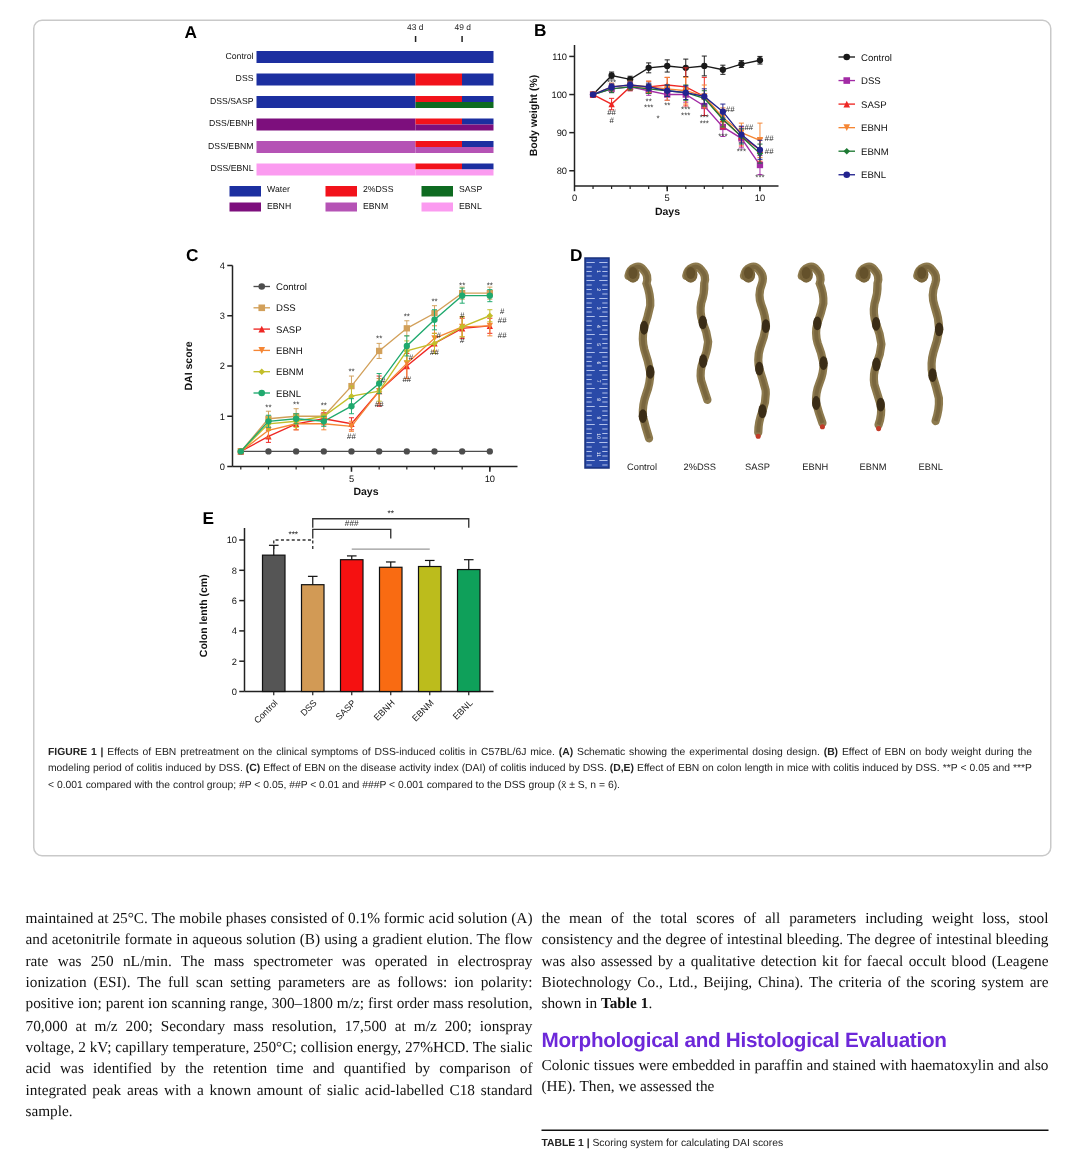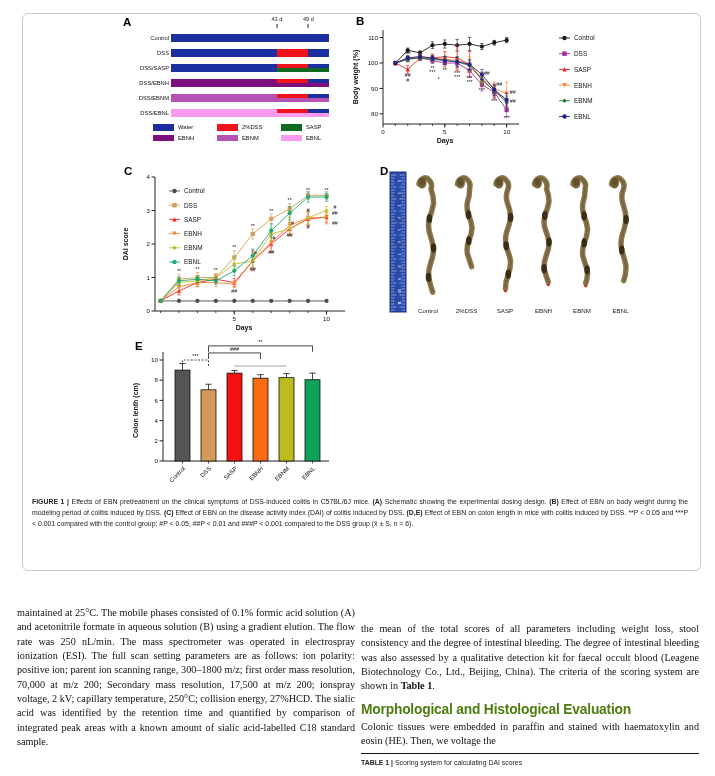--- a/index.html
+++ b/index.html
@@ -34,24 +34,24 @@
   #panelD{left:360px;top:153px;}
   #chartE{left:106px;top:328px;}
   
   #fig-caption{position:absolute;left:9px;top:483px;width:656px;margin:0;
                font-size:6.9px;line-height:1.56;color:#222;text-align:justify;}
   
   #col-left,#col-right{position:absolute;top:606px;width:338px;
       font-family:"Liberation Serif",serif;font-size:10.2px;line-height:14.35px;
       color:#111;text-align:justify;}
   #col-left{left:17px;}
-  #col-right{left:361px;margin-top:16px;}
+  #col-right{left:361px;}
   #col-left p,#col-right p{margin:0;}
   #col-right h2{font-family:"Liberation Sans",sans-serif;font-size:13.8px;
-      margin:9px 0 3px 0;color:#4d7c0f;letter-spacing:-0.2px;}
+      margin:9px 0 3px 0;color:#6d28d9;letter-spacing:-0.2px;}
   #table1-block{position:absolute;left:361px;top:753px;width:338px;}
   #table1-block .rule{border-top:1.3px solid #111;margin-bottom:5px;}
   #table1-block p{margin:0;font-size:6.9px;color:#222;font-family:"Liberation Sans",sans-serif;}
 </style>
 </head>
 <body>
 
 <div id="figure-box">
   <span class="pletter" style="left:100px;top:2px">A</span>
   <span class="pletter" style="left:333px;top:1px">B</span>
@@ -940,19 +940,19 @@
   <p id="fig-caption"><span style="font-weight: bold;">FIGURE 1 | </span><span>Effects of EBN pretreatment on the clinical symptoms of DSS-induced colitis in C57BL/6J mice. </span><span style="font-weight: bold;">(A)</span><span> Schematic showing the experimental dosing design. </span><span style="font-weight: bold;">(B)</span><span> Effect of EBN on body weight during the modeling period of colitis induced by DSS. </span><span style="font-weight: bold;">(C)</span><span> Effect of EBN on the disease activity index (DAI) of colitis induced by DSS. </span><span style="font-weight: bold;">(D,E)</span><span> Effect of EBN on colon length in mice with colitis induced by DSS. **P &lt; 0.05 and ***P &lt; 0.001 compared with the control group; #P &lt; 0.05, ##P &lt; 0.01 and ###P &lt; 0.001 compared to the DSS group (x̄ ± S, n = 6).</span></p>
 </div>
 
 <div id="col-left">
   <p>maintained at 25°C. The mobile phases consisted of 0.1% formic acid solution (A) and acetonitrile formate in aqueous solution (B) using a gradient elution. The flow rate was 250 nL/min. The mass spectrometer was operated in electrospray ionization (ESI). The full scan setting parameters are as follows: ion polarity: positive ion; parent ion scanning range, 300–1800 m/z; first order mass resolution, 70,000 at m/z 200; Secondary mass resolution, 17,500 at m/z 200; ionspray voltage, 2 kV; capillary temperature, 250°C; collision energy, 27%HCD. The sialic acid was identified by the retention time and quantified by comparison of integrated peak areas with a known amount of sialic acid-labelled C18 standard sample.</p>
 </div>
 
 <div id="col-right">
   <p><span>the mean of the total scores of all parameters including weight loss, stool consistency and the degree of intestinal bleeding. The degree of intestinal bleeding was also assessed by a qualitative detection kit for faecal occult blood (Leagene Biotechnology Co., Ltd., Beijing, China). The criteria of the scoring system are shown in </span><span style="font-weight: bold;">Table 1</span><span>.</span></p>
   <h2>Morphological and Histological Evaluation</h2>
-  <p>Colonic tissues were embedded in paraffin and stained with haematoxylin and eosin (HE). Then, we voltage the</p>
+  <p>Colonic tissues were embedded in paraffin and stained with haematoxylin and also (HE). Then, we assessed the</p>
 </div>
 
 <div id="table1-block">
   <div class="rule"></div>
   <p><span style="font-weight: bold;">TABLE 1 | </span><span>Scoring system for calculating DAI scores</span></p>
 </div>
 
 </body></html>

